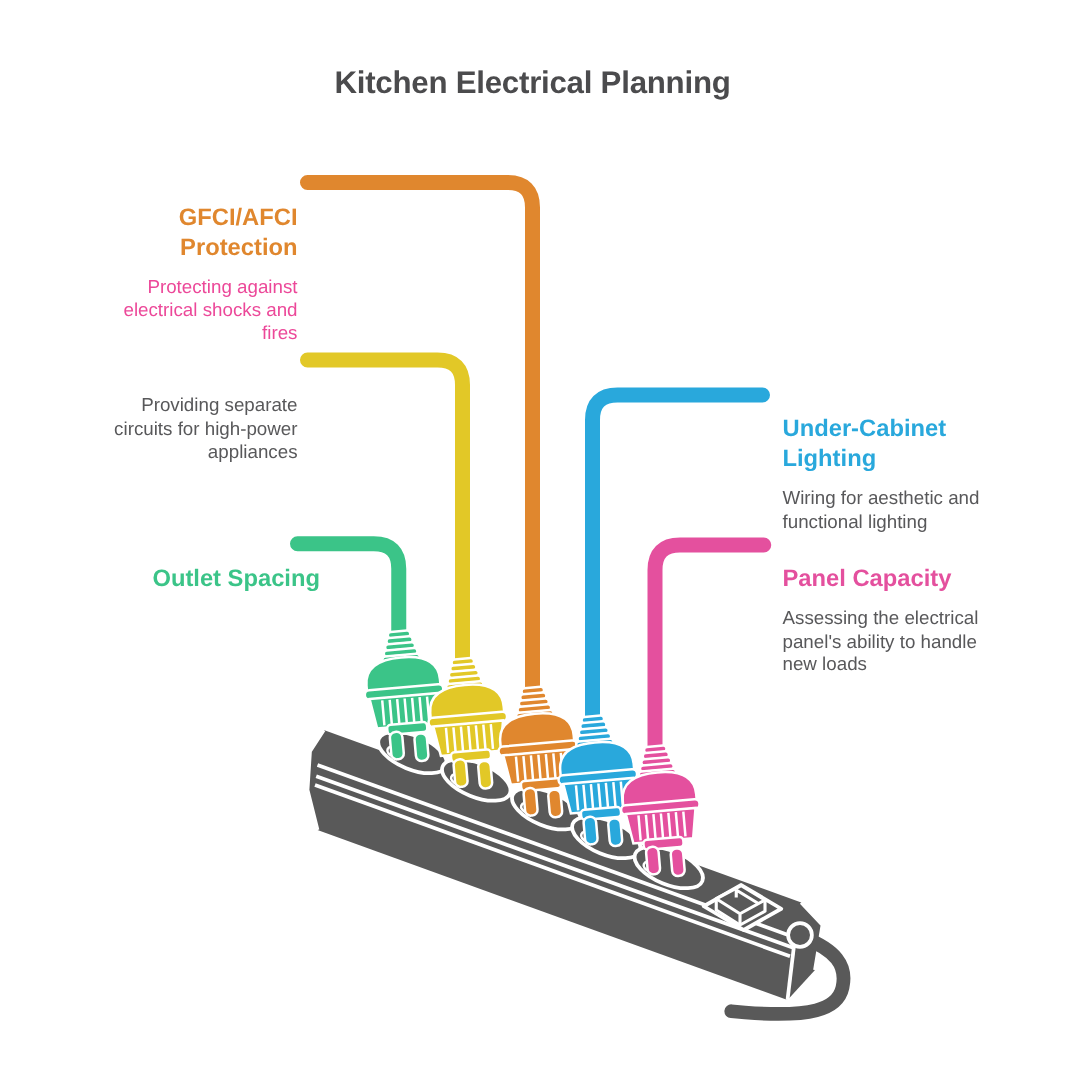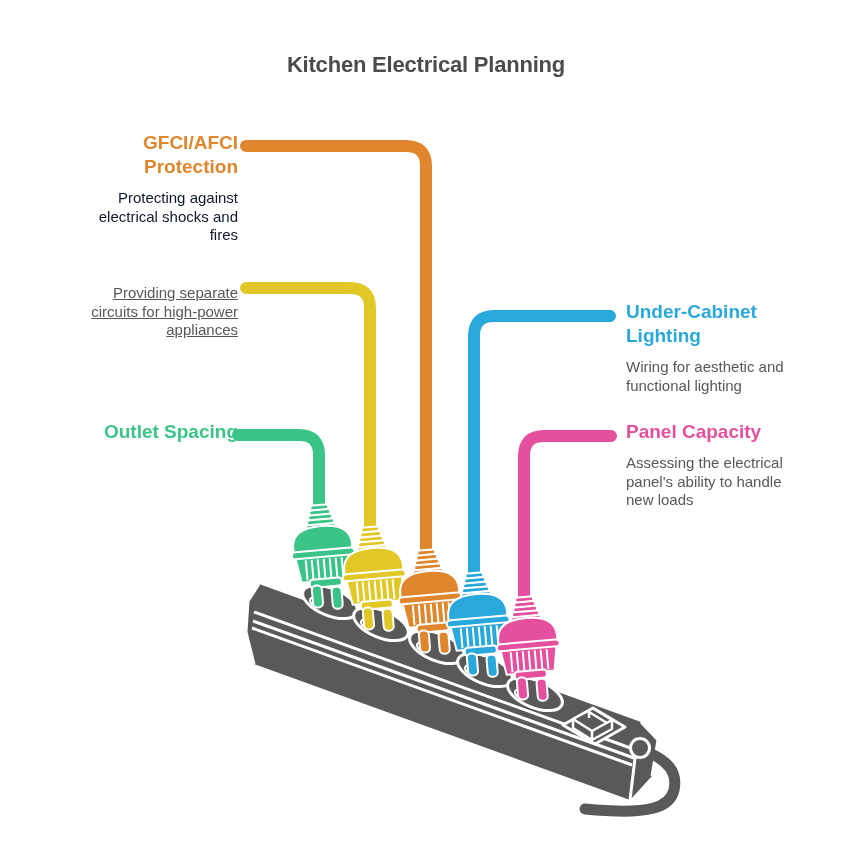--- a/index.html
+++ b/index.html
@@ -1,28 +1,28 @@
 <!DOCTYPE html>
 <html><head>
 <meta charset="utf-8">
 <style>
   html,body{margin:0;padding:0;background:#ffffff;}
   .canvas{position:relative;width:852px;height:865px;background:#ffffff;overflow:hidden;
           font-family:"Liberation Sans","DejaVu Sans",sans-serif;}
   .diagram-svg{position:absolute;left:0;top:0;z-index:1;}
   .page-title{position:absolute;left:0;right:0;top:52px;text-align:center;z-index:2;
-              font-size:22px;font-weight:bold;letter-spacing:-0.2px;color:#4b4b4d;}
-  .topic{position:absolute;z-index:2;width:236px;}
+              font-size:25px;font-weight:bold;letter-spacing:-0.2px;color:#4b4b4d;}
+  .topic{position:absolute;z-index:2;width:236px;margin-top:32px;}
   .topic h2{margin:0;font-size:19px;line-height:24px;font-weight:bold;white-space:pre-line;}
   .topic p{margin:10px 0 0 0;font-size:15px;line-height:18.5px;color:#58585a;white-space:pre-line;}
   .topic.left{text-align:right;}
   .topic.right{text-align:left;}
   .t1{right:614px;top:131px;}
   .t2{right:614px;top:274px;}
-  .t3{right:614px;top:420px;}
+  .t3{right:596px;top:420px;}
   .t4{left:626px;top:300px;}
   .t5{left:626px;top:420px;}
 </style>
 </head>
 <body>
 
 <div class="canvas">
 
   <svg class="diagram-svg" width="852" height="865" viewBox="0 0 852 865">
     <defs>
@@ -97,27 +97,27 @@
       <use href="#plug" transform="translate(474,573) rotate(-5)" fill="#29A8DC"></use>
       <use href="#plug" transform="translate(524,597) rotate(-5)" fill="#E4509E"></use>
     </g>
   </svg>
 
   <div class="page-title" style="color: rgb(75, 75, 77);">Kitchen Electrical Planning</div>
 
   <div class="topic left t1">
     <h2 style="color: rgb(224, 135, 46);">GFCI/AFCI
 Protection</h2>
-    <p style="color: #0f172a;">Protecting against
+    <p style="color: #ec4899;">Protecting against
 electrical shocks and
 fires</p>
   </div>
 
   <div class="topic left t2">
-    <p style="color: rgb(88, 88, 90); text-decoration: underline;">Providing separate
+    <p style="color: rgb(88, 88, 90);">Providing separate
 circuits for high-power
 appliances</p>
   </div>
 
   <div class="topic left t3">
     <h2 style="color: rgb(59, 196, 136);">Outlet Spacing</h2>
   </div>
 
   <div class="topic right t4">
     <h2 style="color: rgb(41, 168, 220);">Under-Cabinet

